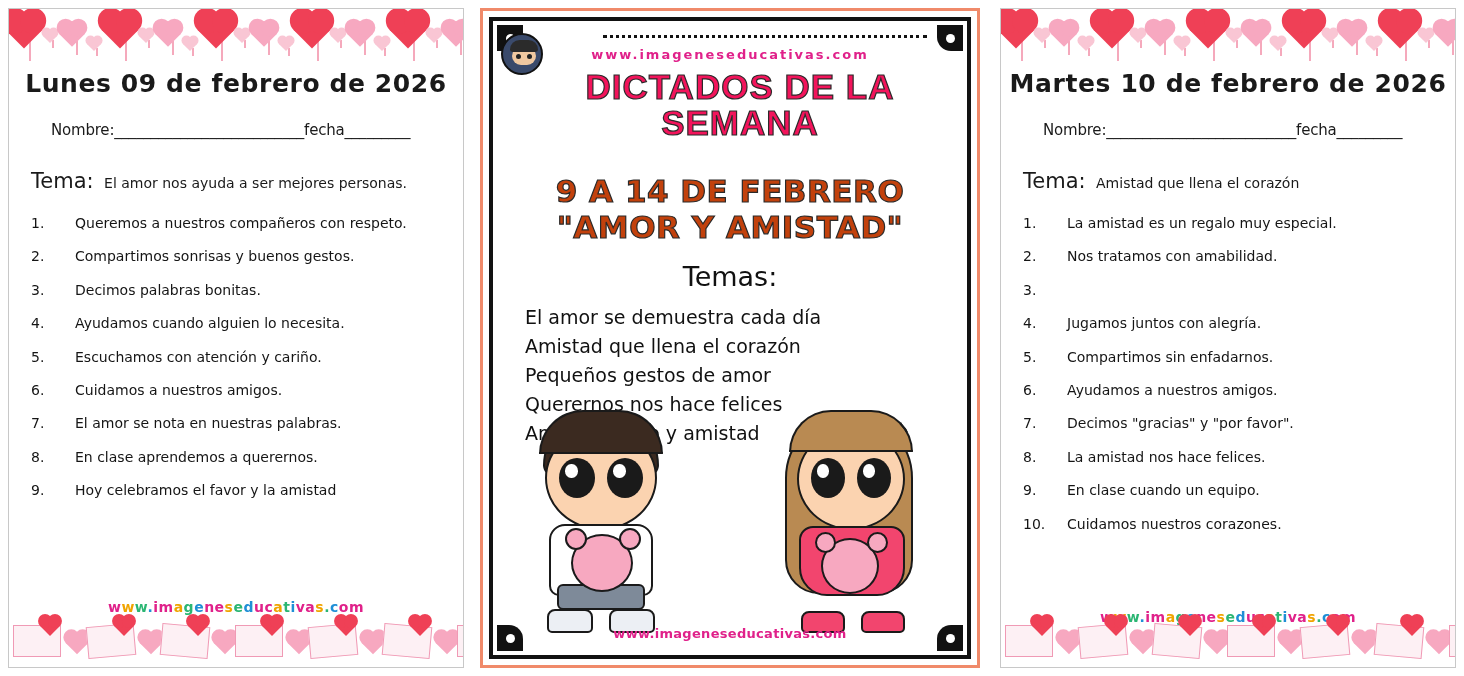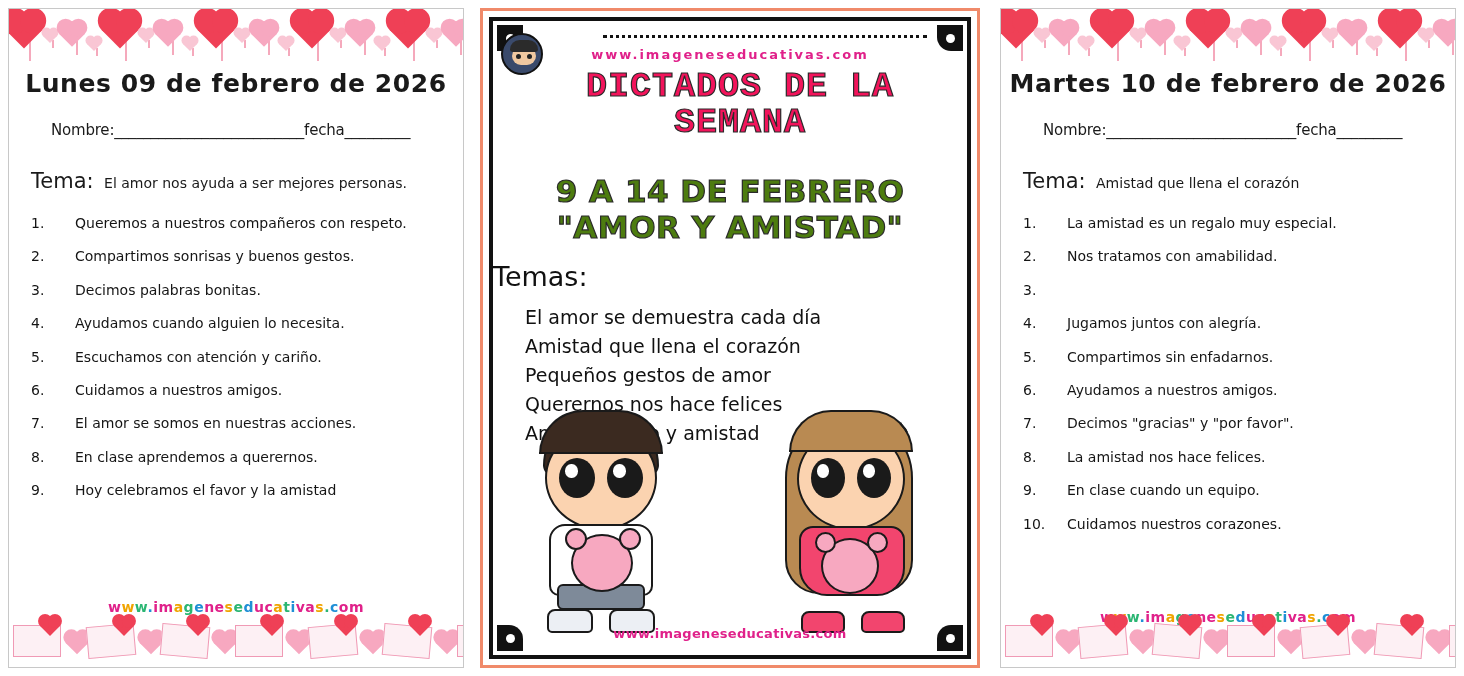--- a/index.html
+++ b/index.html
@@ -196,40 +196,40 @@
   }
   .poster-title {
     position: absolute;
     top: 48px; left: 0; right: 0;
     text-align: center;
     font-size: 35px;
     line-height: 36px;
     font-weight: bold;
     color: #f2145b;
     letter-spacing: 1px;
-    font-family: Liberation Mono, monospace;
+    font-family: Liberation Sans, sans-serif;
     padding-left: 20px;
     -webkit-text-stroke: 1.2px #2a2a2a;
   }
   .poster-title2 {
     position: absolute;
     top: 152px; left: 0; right: 0;
     text-align: center;
     font-size: 31px;
     line-height: 36px;
     font-weight: bold;
-    color: #4d7c0f;
+    color: #c2410c;
     letter-spacing: 0.5px;
     font-family: "DejaVu Sans", sans-serif;
     -webkit-text-stroke: 1.2px #2a2a2a;
   }
   .temas-label {
     position: absolute;
     top: 240px; left: 0; right: 0;
-    text-align: left;
+    text-align: center;
     font-size: 27px;
     color: #111;
     font-family: "DejaVu Sans", sans-serif;
   }
   .temas-list {
     position: absolute;
     top: 282px;
     left: 32px; right: 20px;
     font-size: 19px;
     line-height: 29px;
@@ -355,21 +355,21 @@
       <div class="item">
         <span class="num">5.</span>
         <span class="txt">Escuchamos con atención y cariño.</span>
       </div>
       <div class="item">
         <span class="num">6.</span>
         <span class="txt">Cuidamos a nuestros amigos.</span>
       </div>
       <div class="item">
         <span class="num">7.</span>
-        <span class="txt">El amor se somos en nuestras acciones.</span>
+        <span class="txt">El amor se nota en nuestras palabras.</span>
       </div>
       <div class="item">
         <span class="num">8.</span>
         <span class="txt">En clase aprendemos a querernos.</span>
       </div>
       <div class="item">
         <span class="num">9.</span>
         <span class="txt">Hoy celebramos el favor y la amistad</span>
       </div>
     </div>

